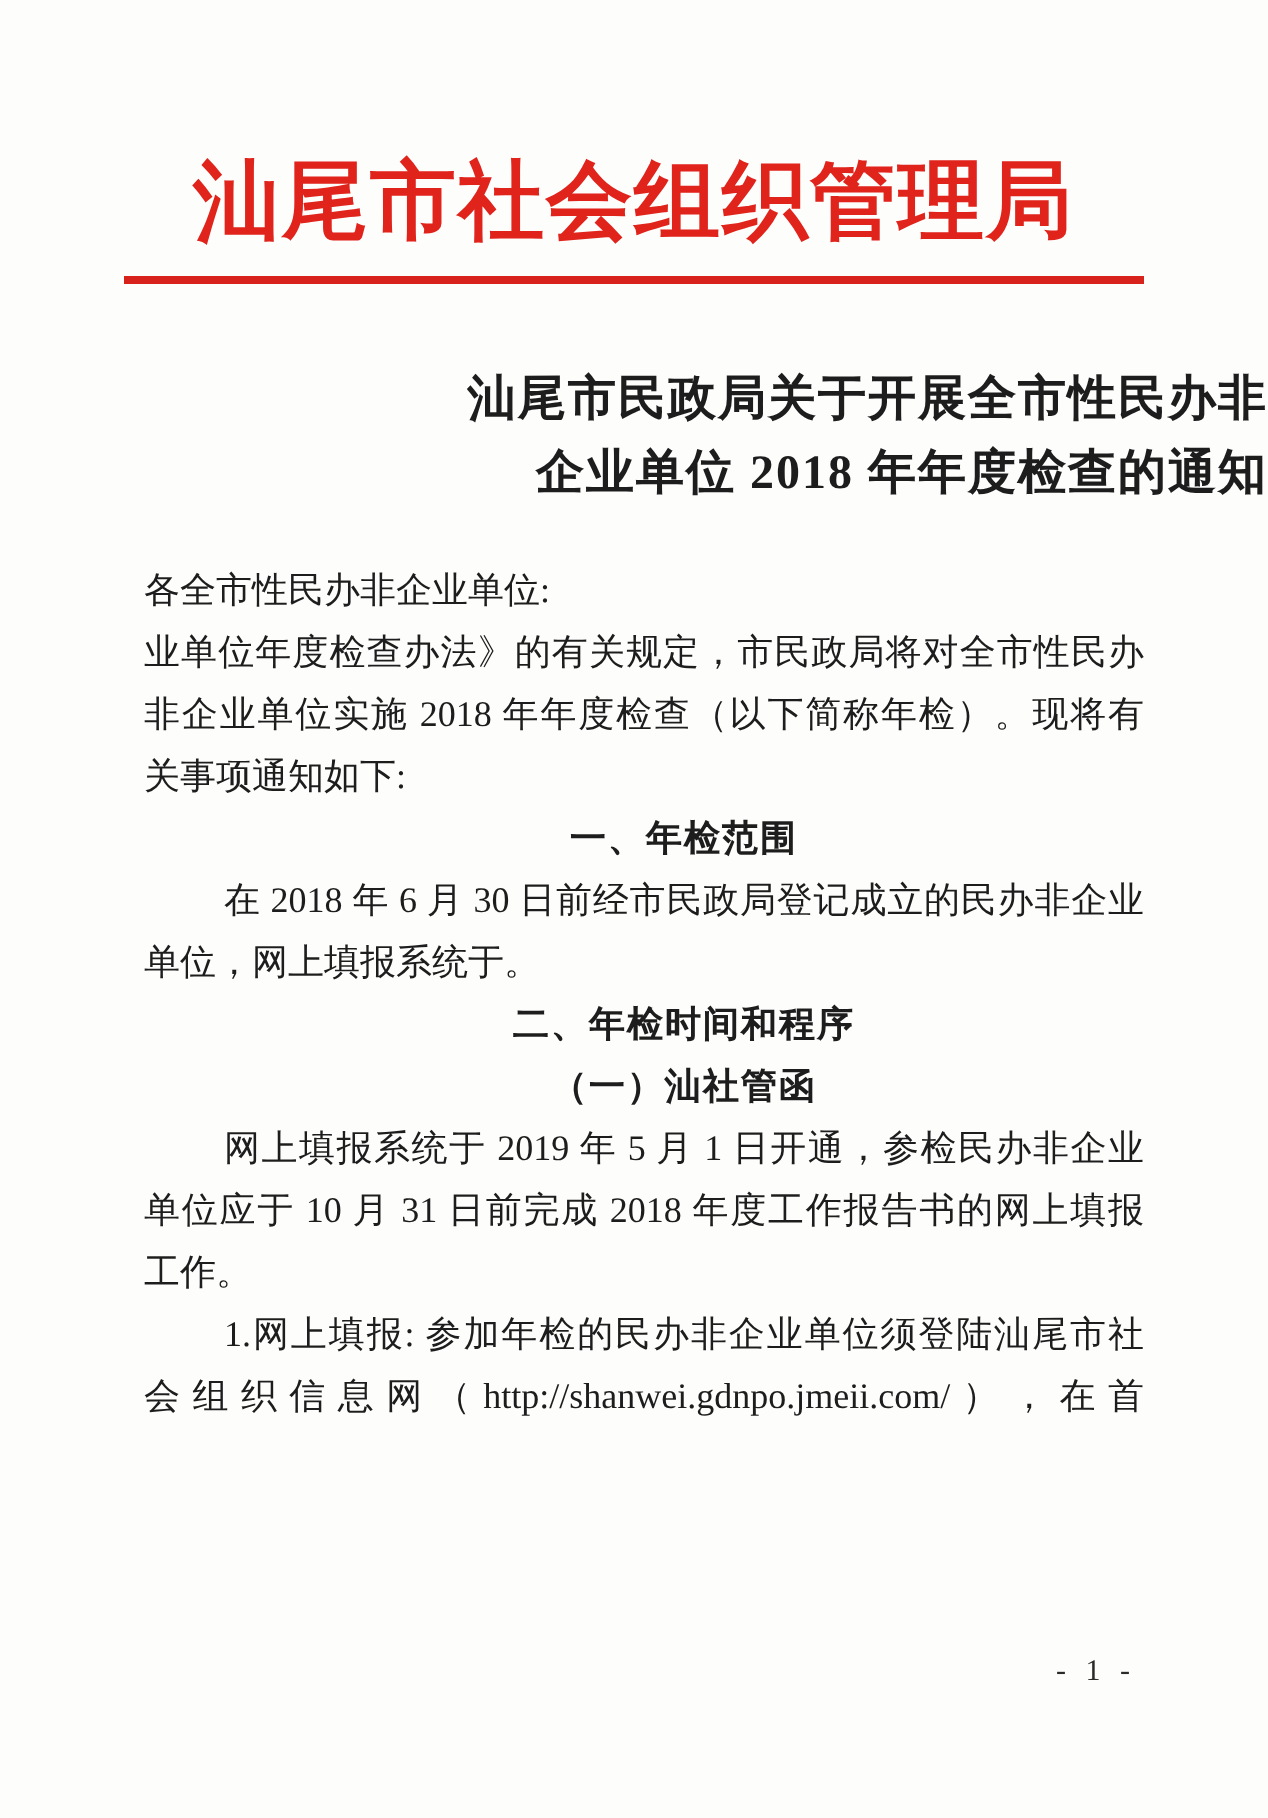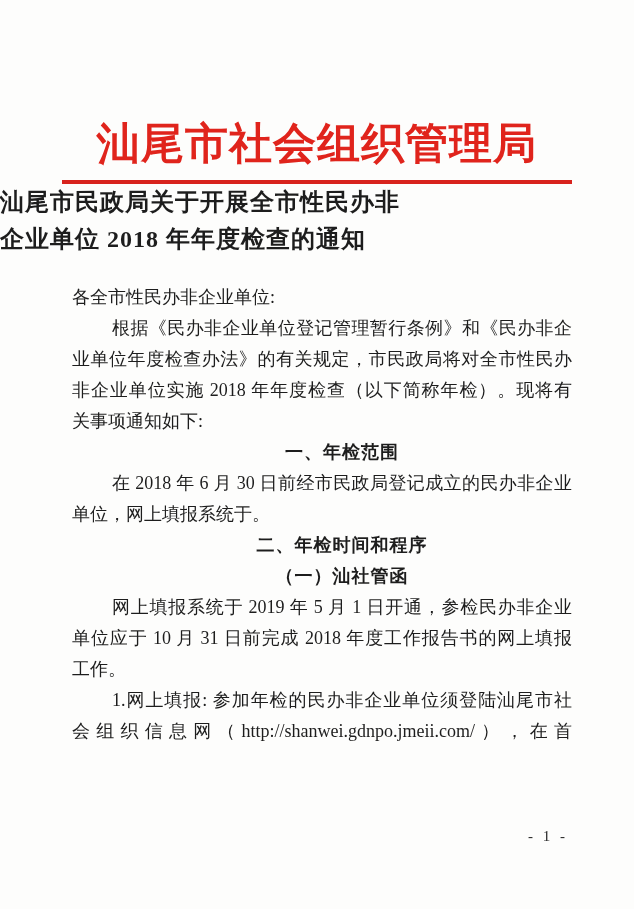--- a/index.html
+++ b/index.html
@@ -6,21 +6,21 @@
   .page {
     position: relative;
     width: 634px;
     height: 909px;
     margin: 0 auto;
     background: #fdfdfc;
     font-family: "Liberation Serif", "DejaVu Serif", serif;
     color: #1d1d1d;
     overflow: hidden;
     box-sizing: border-box;
-    padding-top: 116px;
+    padding-top: 74px;
   }
   .agency-header {
     text-align: center;
     font-size: 43px;
     line-height: 56px;
     font-weight: bold;
     letter-spacing: 1px;
     color: #e0241c;
     font-family: "Liberation Serif", "DejaVu Serif", serif;
     white-space: nowrap;
@@ -33,21 +33,22 @@
   }
   .doc-number {
     margin-top: 16px;
     padding-right: 62px;
     text-align: right;
     font-size: 19px;
     line-height: 24px;
     letter-spacing: 1px;
   }
   .doc-title {
-    text-align: left;
+    margin-top: 40px;
+    text-align: right;
     font-size: 24px;
     line-height: 37px;
     font-weight: bold;
     letter-spacing: 1px;
   }
   .doc-body {
     margin: 24px 62px 0 72px;
     width: 500px;
     font-size: 18px;
     line-height: 31px;
@@ -83,21 +84,20 @@
   <div class="red-line"></div>
 
 
   <div class="doc-title">
     <div>汕尾市民政局关于开展全市性民办非</div>
     <div>企业单位 2018 年年度检查的通知</div>
   </div>
 
   <div class="doc-body" id="body-lines">
       <div class="line">各全市性民办非企业单位:</div>
-      <div class="line ind j">根据《民办非企业单位登记管理暂行条例》和《民办非企</div>
       <div class="line j">业单位年度检查办法》的有关规定，市民政局将对全市性民办</div>
       <div class="line j">非企业单位实施 2018 年年度检查（以下简称年检）。现将有</div>
       <div class="line">关事项通知如下:</div>
       <div class="line ind h">一、年检范围</div>
       <div class="line ind j">在 2018 年 6 月 30 日前经市民政局登记成立的民办非企业</div>
       <div class="line">单位，网上填报系统于。</div>
       <div class="line ind h">二、年检时间和程序</div>
       <div class="line ind h">（一）汕社管函</div>
       <div class="line ind j">网上填报系统于 2019 年 5 月 1 日开通，参检民办非企业</div>
       <div class="line j">单位应于 10 月 31 日前完成 2018 年度工作报告书的网上填报</div>

